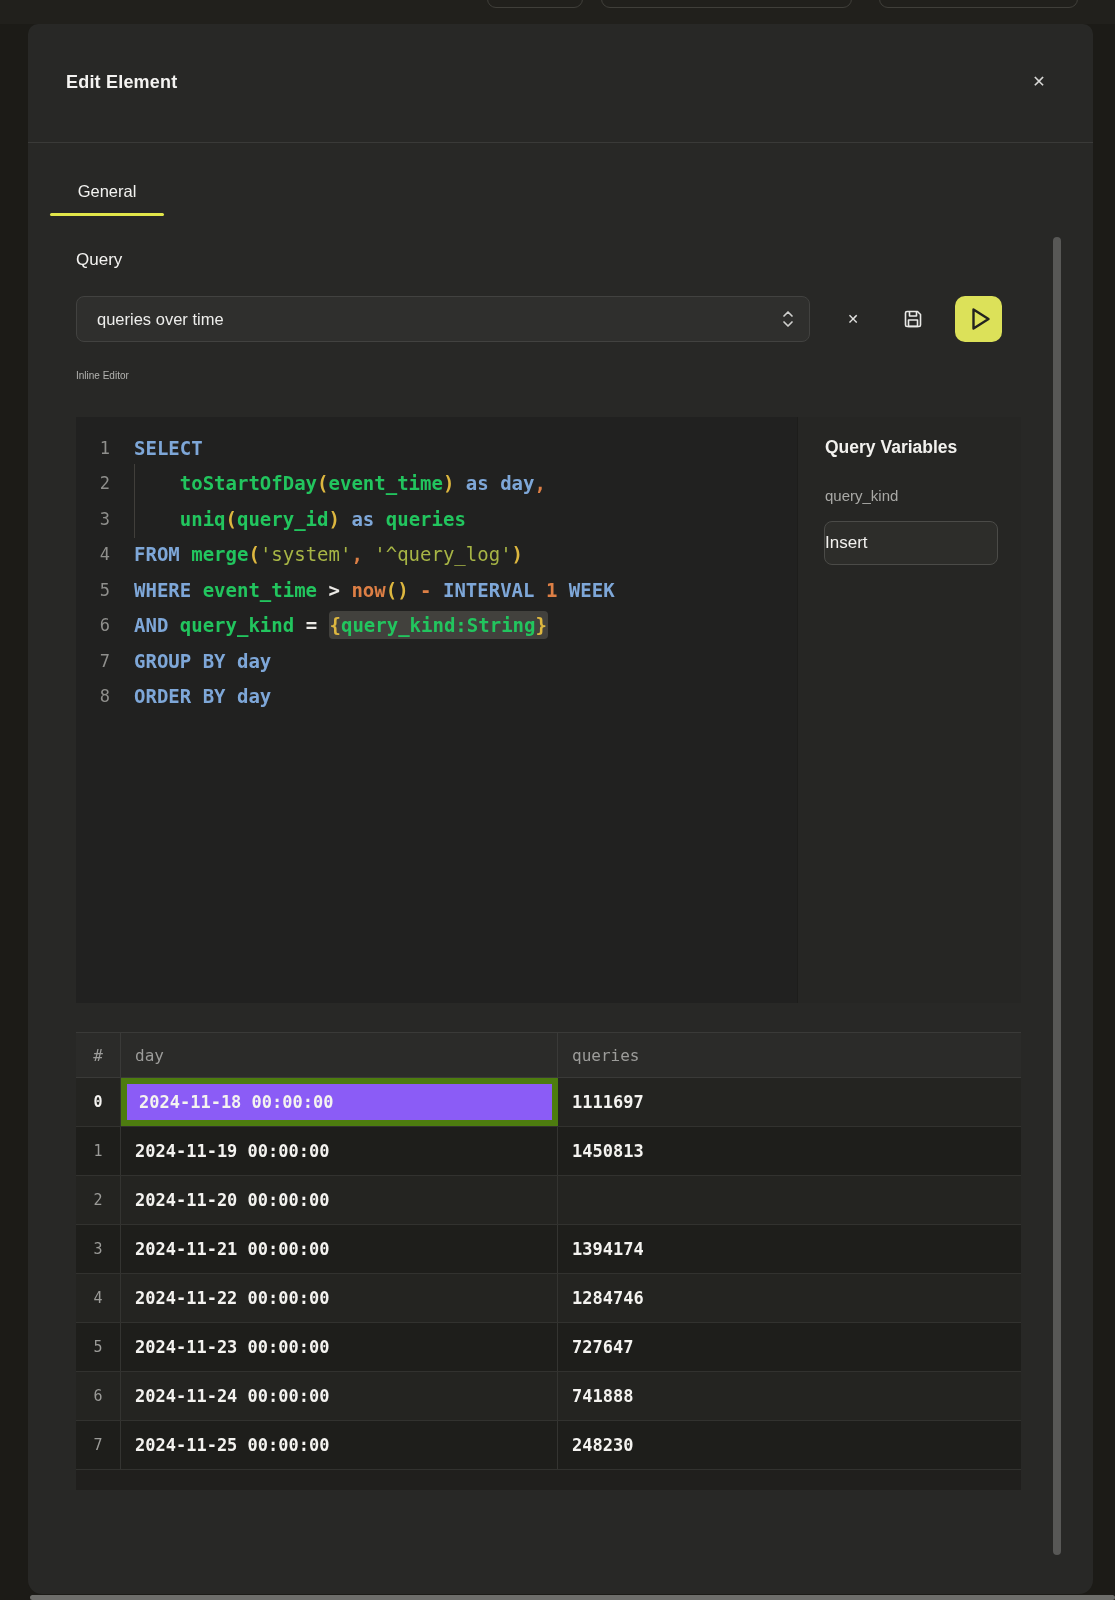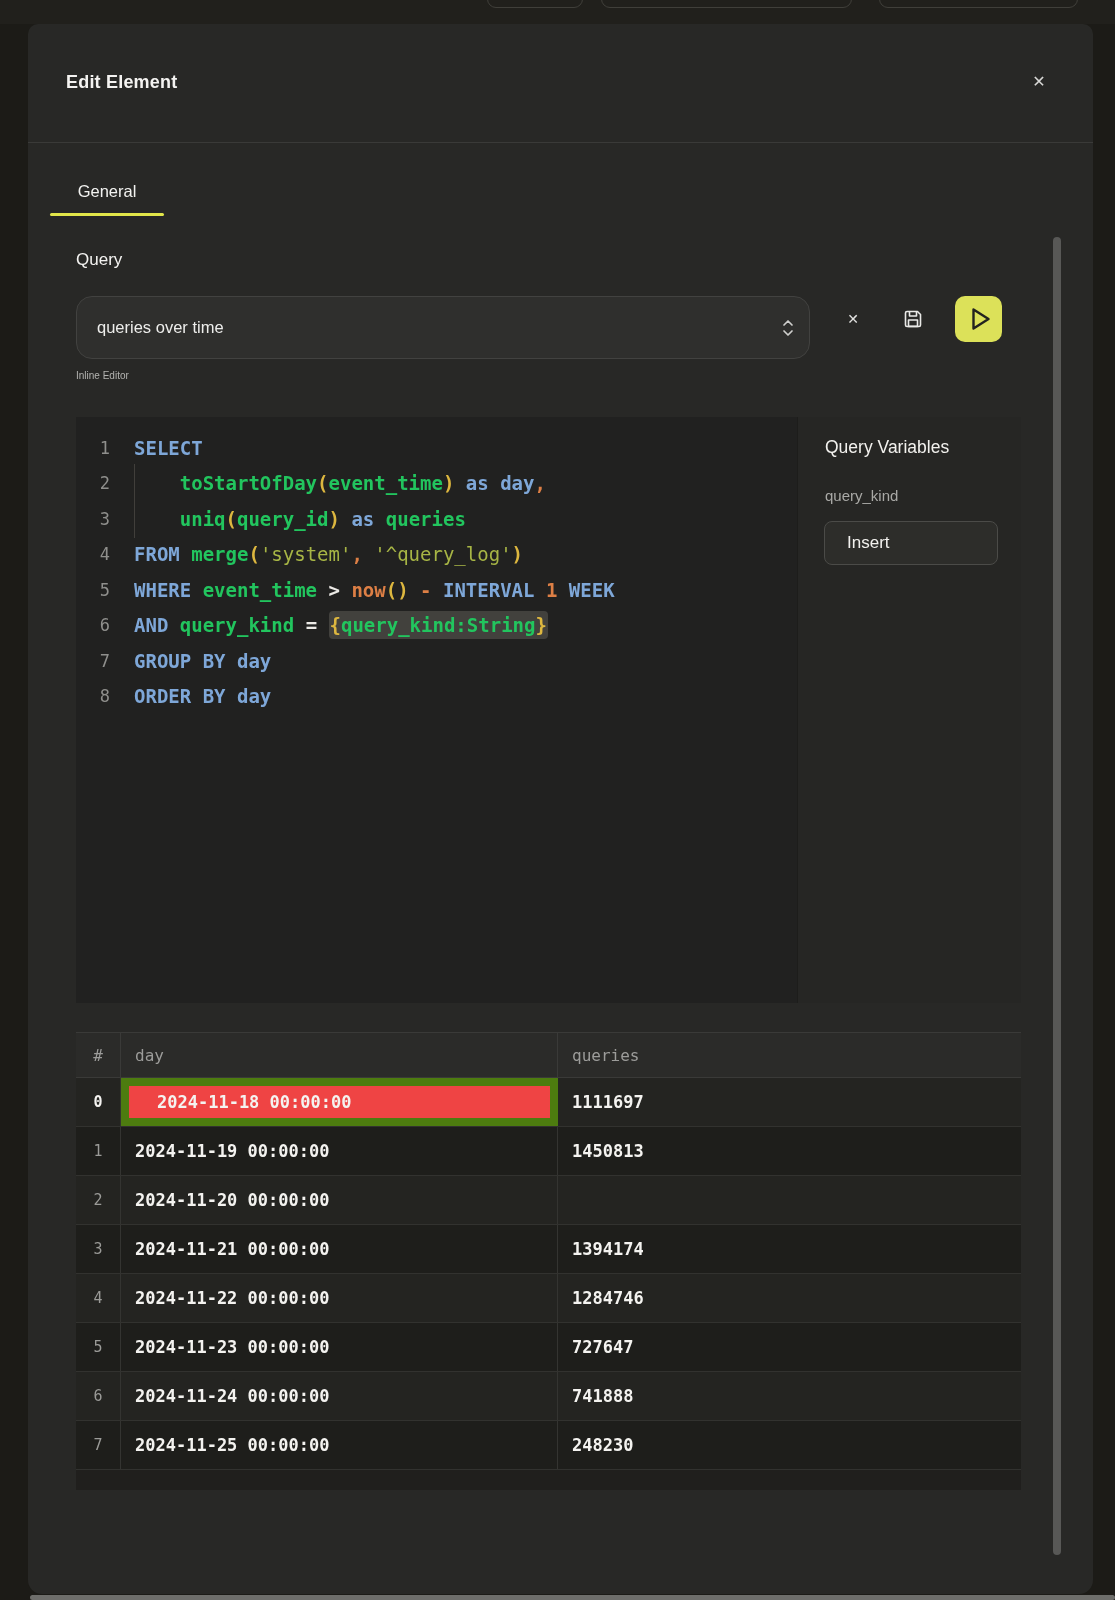--- a/index.html
+++ b/index.html
@@ -22,22 +22,22 @@
   .close-btn { position:absolute; left:996px; top:42px; width:30px; height:30px; display:flex; align-items:center; justify-content:center;
                color:#d8d8d6; font-size:16px; cursor:pointer; }
   .header-divider { position:absolute; left:0; top:118px; width:1065px; height:1px; background:#3a3a38; }
 
   .tab { position:absolute; left:22px; top:142px; width:114px; height:50px; text-align:center; cursor:pointer; }
   .tab-label { display:block; margin-top:16px; font-size:16.5px; font-weight:500; color:#f2f2f0; }
   .tab-underline { position:absolute; left:0; bottom:0; width:114px; height:3.5px; background:#e2e64a; border-radius:2px; }
 
   .section-label { position:absolute; left:48px; top:226px; font-size:17px; font-weight:400; color:#f4f3f1; }
 
-  .query-select { position:absolute; left:48px; top:272px; width:734px; height:63px; background:#2f2f2d; border:1px solid #424240;
-                  border-radius:16px; display:flex; align-items:center; padding:0 14px 0 20px; cursor:pointer; }
+  .query-select { position:absolute; left:48px; top:272px; width:734px; height:46px; background:#2f2f2d; border:1px solid #424240;
+                  border-radius:8px; display:flex; align-items:center; padding:0 14px 0 20px; cursor:pointer; }
   .query-select-value { flex:1; font-size:16.5px; color:#ededeb; }
   .clear-btn { position:absolute; left:810px; top:280px; width:30px; height:30px; display:flex; align-items:center; justify-content:center;
                color:#e2e2e0; font-size:14px; cursor:pointer; }
   .save-btn { position:absolute; left:870px; top:280px; width:30px; height:30px; display:flex; align-items:center; justify-content:center; cursor:pointer; }
   .run-btn { position:absolute; left:927px; top:272px; width:47px; height:46px; background:#dce159; border-radius:10px;
              display:flex; align-items:center; justify-content:center; cursor:pointer; }
 
   .inline-editor-label { position:absolute; left:48px; top:346px; font-size:10px; font-weight:500; color:#b3b3b0; }
 
   
@@ -49,42 +49,42 @@
   .has-guide .line-code::before { content:""; position:absolute; left:0; top:-8px; bottom:-8px; border-left:1px solid #413f3b; }
   .tok-kw { color:#7ea7d8; font-weight:700; }
   .tok-id { color:#22c55e; font-weight:700; }
   .tok-pn { color:#ddb73f; font-weight:700; }
   .tok-st { color:#a7b545; }
   .tok-or { color:#dd7f45; font-weight:700; }
   .tok-op { color:#eceae6; font-weight:700; }
   .tok-chip { background:#42413d; border-radius:4px; padding:3px 1px; }
 
   .qv-panel { width:224px; height:100%; background:#262624; border-left:1px solid #1d1d1b; position:relative; }
-  .qv-title { position:absolute; left:27px; top:20px; font-size:17.5px; font-weight:400; color:#f2f1ee; }
+  .qv-title { position:absolute; left:27px; top:20px; font-size:17.5px; font-weight:700; color:#f2f1ee; }
   .qv-name { position:absolute; left:27px; top:70px; font-size:15px; font-weight:500; color:#a9a9a6; }
   .qv-insert { position:absolute; left:26px; top:104px; width:174px; height:44px; background:#2d2d2a; border:1px solid #4b4b48;
-               border-radius:8px; display:flex; align-items:center; padding-left:22px; font-size:17px; color:#f2f1ee; cursor:pointer; }
+               border-radius:8px; display:flex; align-items:center; font-size:17px; color:#f2f1ee; cursor:pointer; }
 
   
   .rt { position:absolute; left:48px; top:1008px; width:945px; font-family:"DejaVu Sans Mono", monospace; }
   .rt-header { display:flex; height:46px; background:#2b2b29; border-top:1px solid #3a3a38; border-bottom:1px solid #3a3a38; }
   .rt-header .hcell { color:#9c9c9a; font-size:16px; display:flex; align-items:center; }
   .col-i { width:45px; flex:none; justify-content:center; border-right:1px solid #3a3a38; }
   .col-d { width:437px; flex:none; padding-left:14px; border-right:1px solid #3a3a38; }
   .col-q { flex:1; padding-left:14px; }
   .rt-row { display:flex; height:49px; border-bottom:1px solid #32322f; }
   .rt-row.even { background:#242421; }
   .rt-row.odd  { background:#1e1e1b; }
   .icell { width:45px; flex:none; display:flex; align-items:center; justify-content:center;
            color:#9b9b98; font-size:15px; border-right:1px solid #343431; }
   .dcell { width:437px; flex:none; display:flex; align-items:center; padding-left:14px;
            font-size:17px; font-weight:700; color:#f4f3f0; border-right:1px solid #343431; }
   .qcell { flex:1; display:flex; align-items:center; padding-left:14px; font-size:17px; font-weight:700; color:#f4f3f0; }
   .rt-row.selected .icell { color:#f4f3f0; font-weight:700; }
-  .rt-row.selected .dcell { border:8px solid #4d7c0f; background:#ef4444; padding-left:28px; }
+  .rt-row.selected .dcell { border:6px solid #4d7c0f; background:#8b5cf6; padding-left:12px; }
   .rt-footer { height:20px; background:#201f1d; }
 
   .scroll-thumb { position:absolute; left:1025px; top:213px; width:8px; height:1318px; background:#585856; border-radius:4px; }
 
   svg { display:block; }
 </style>
 </head>
 <body>
 
 <div class="topbar">

